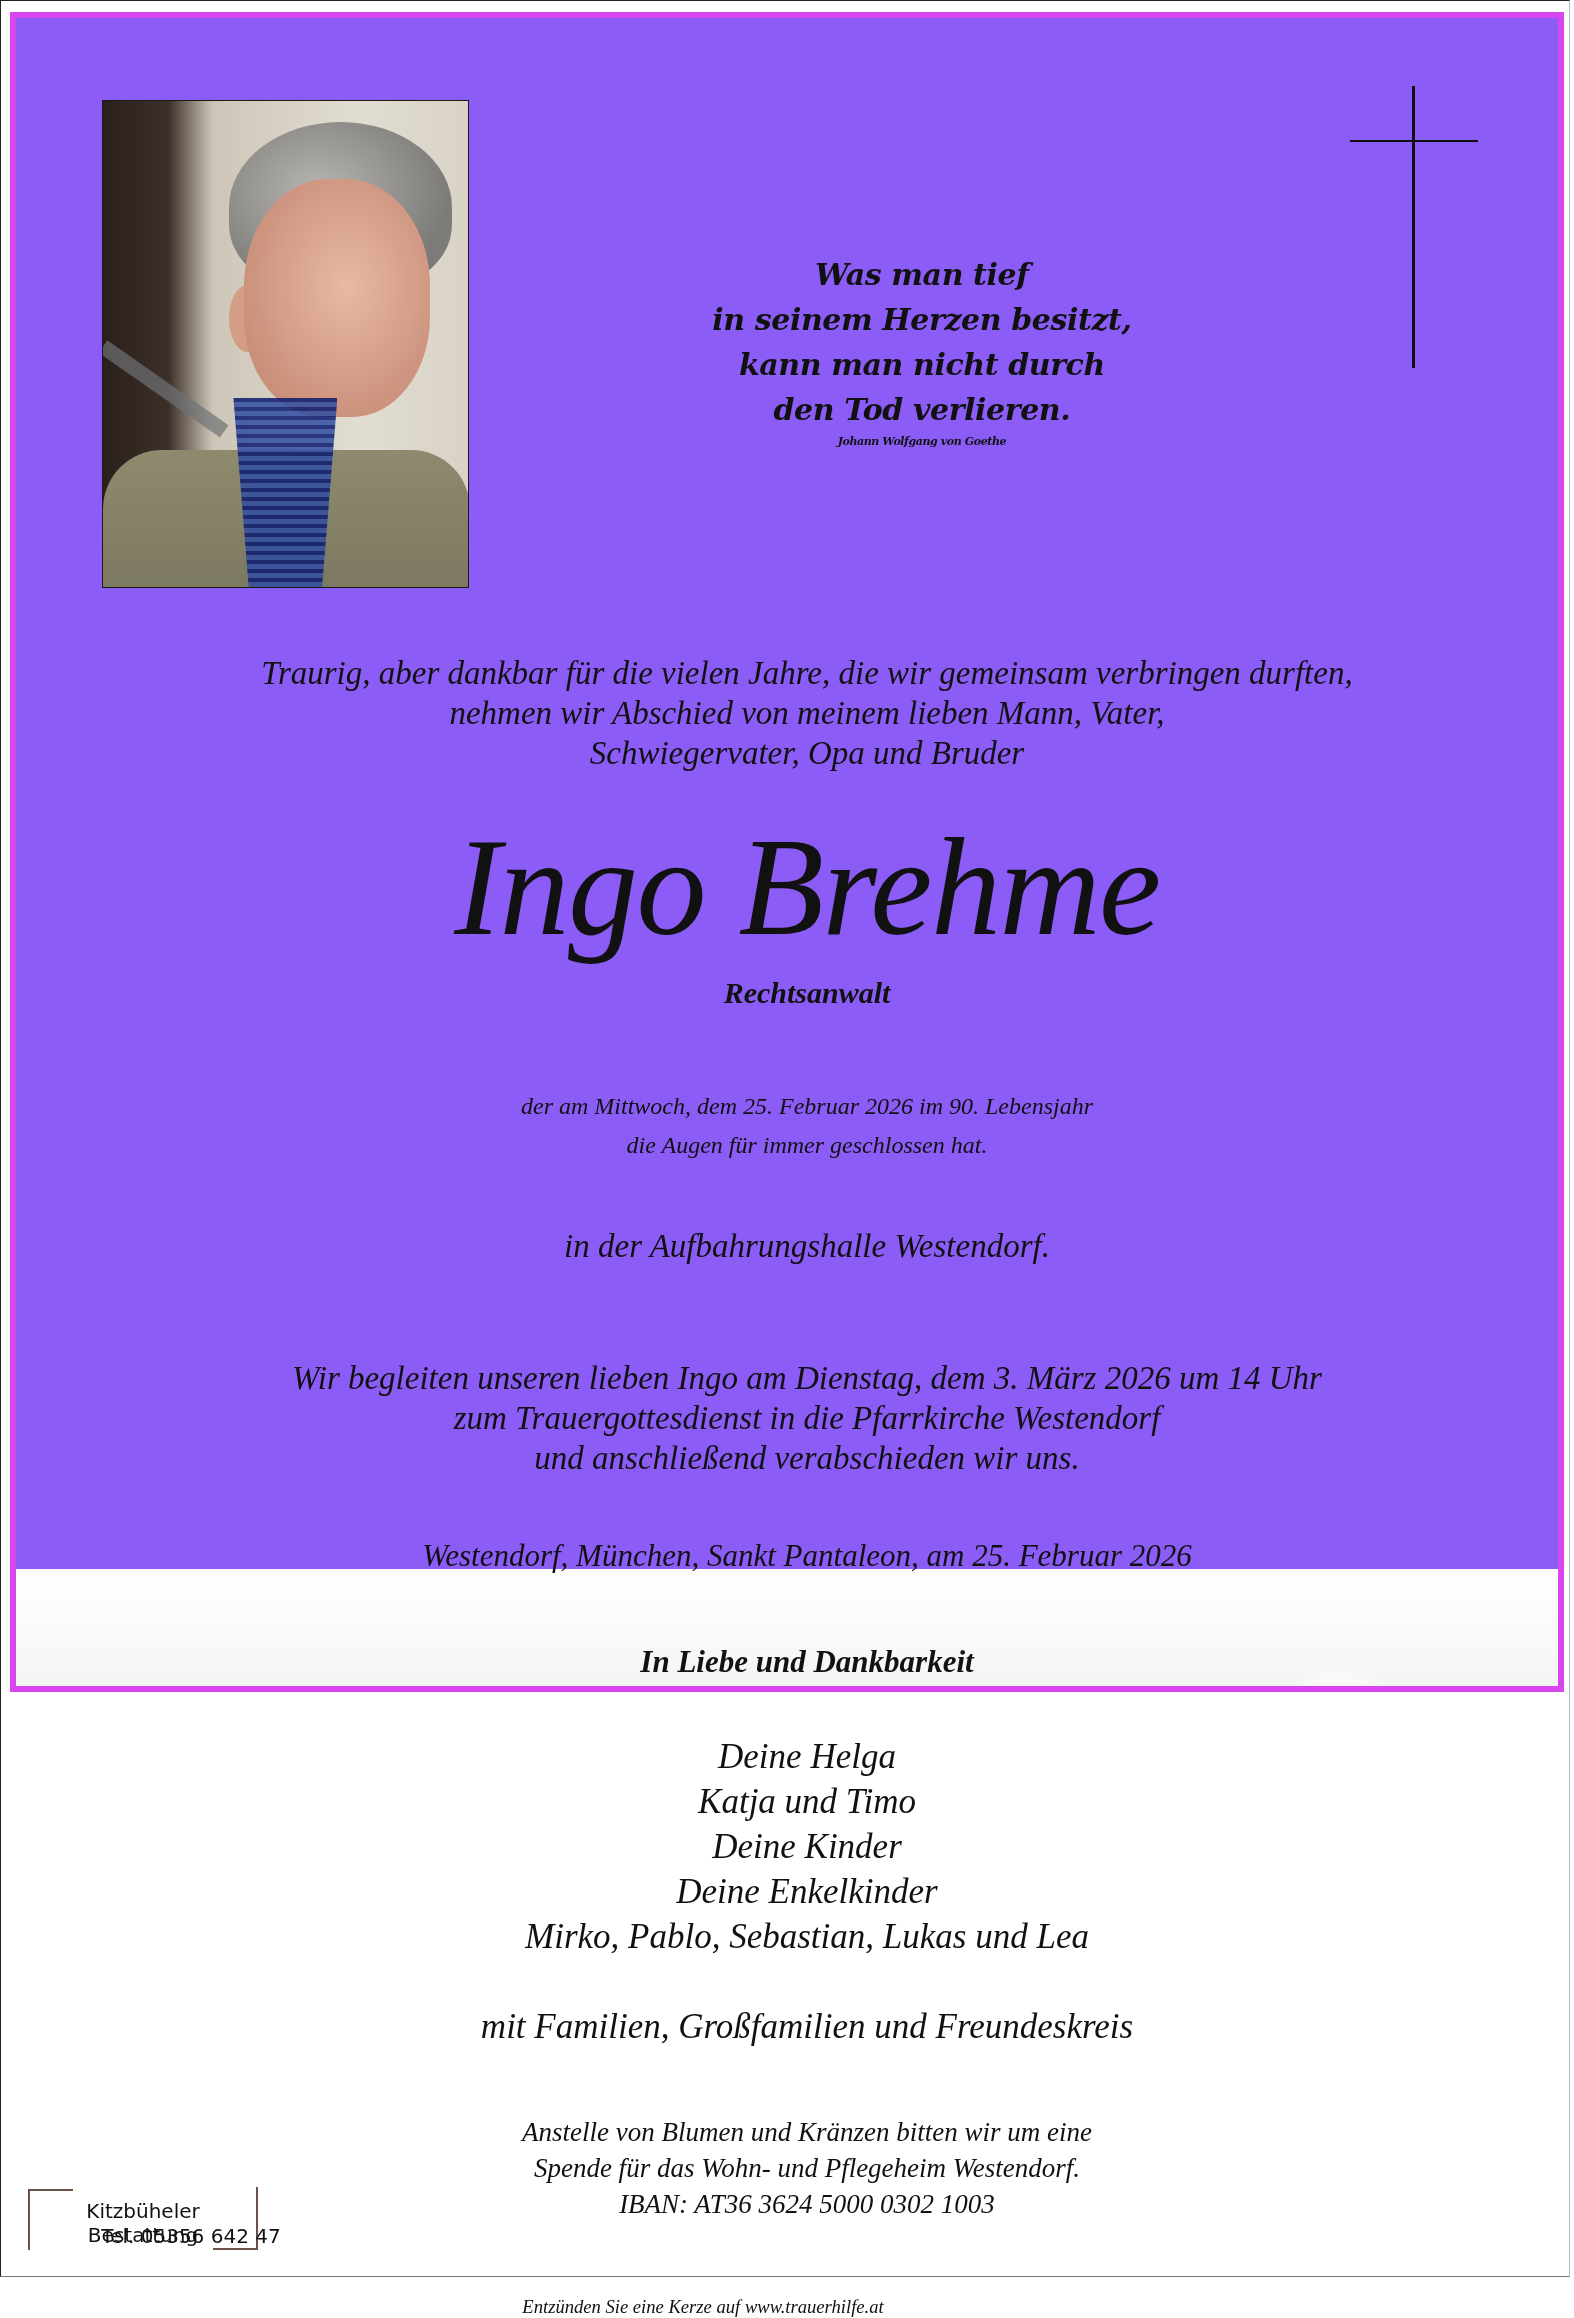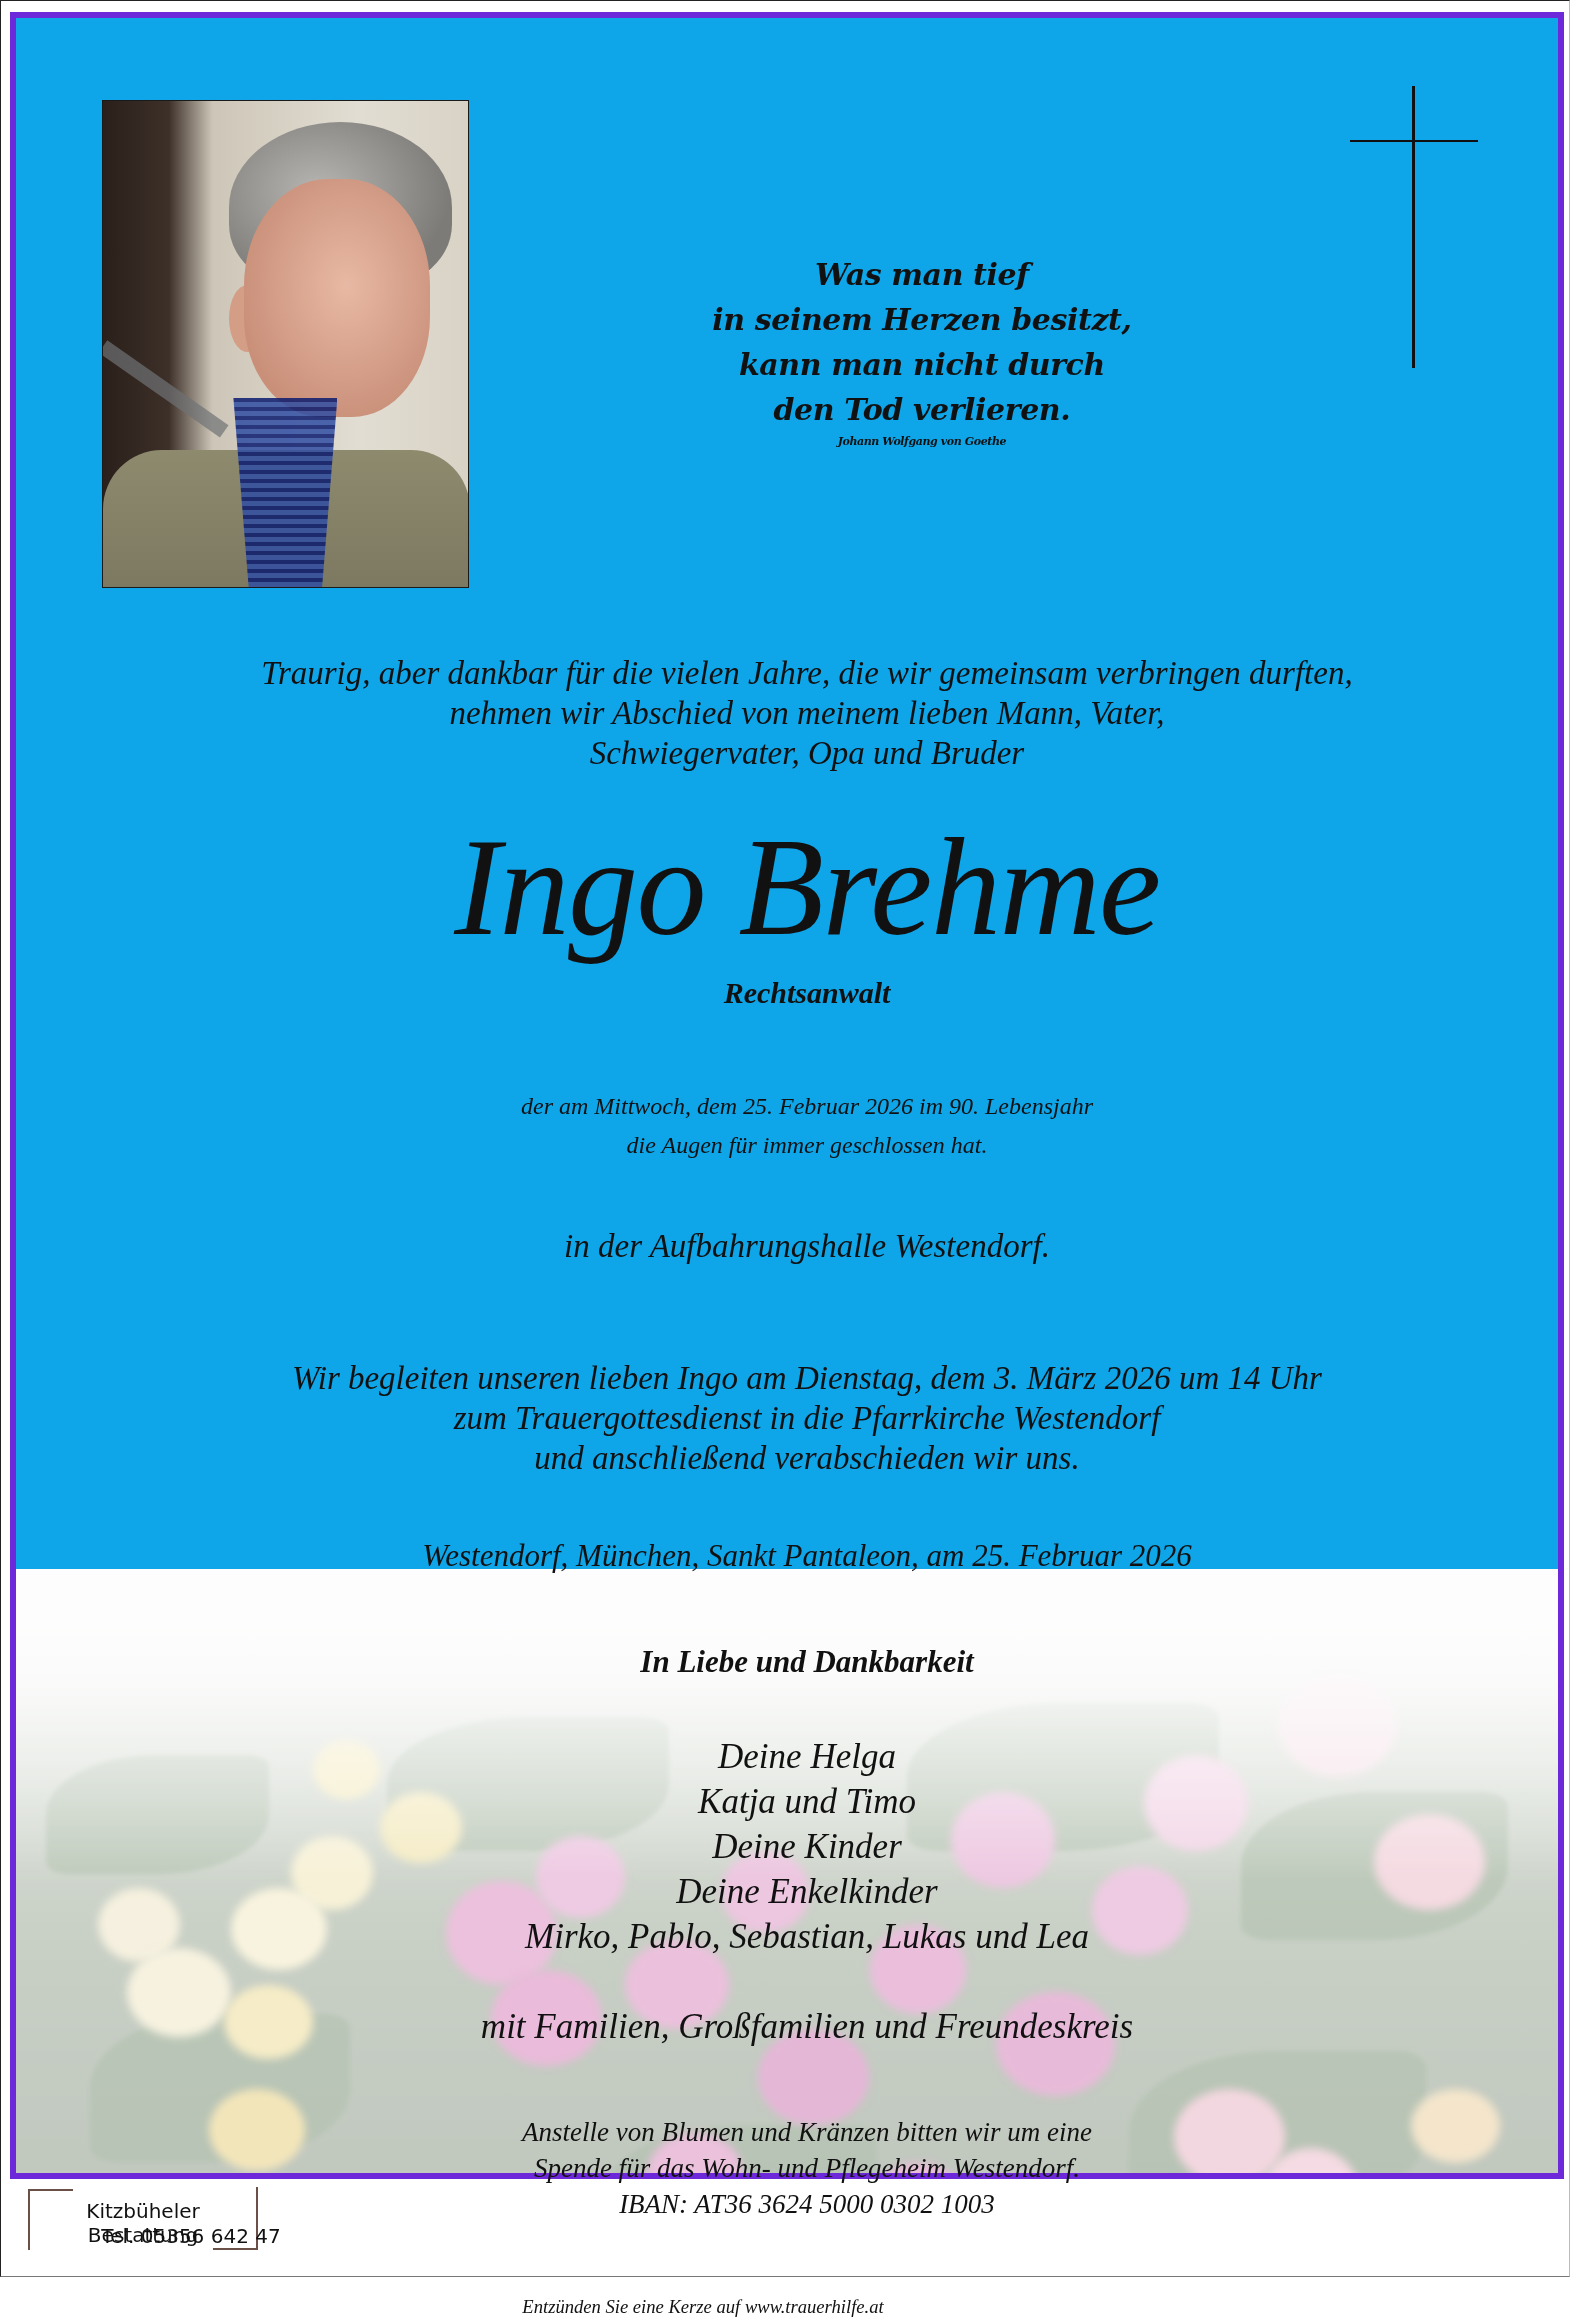--- a/index.html
+++ b/index.html
@@ -1,21 +1,21 @@
 <!DOCTYPE html>
 <html style="font-size:12px"><head>
 <meta charset="utf-8">
 <style>
   html, body { margin:0; padding:0; background:#ffffff; }
   body { width:1574px; height:2319px; position:relative; overflow:hidden;
          font-family:"DejaVu Serif", serif; color:#111; }
   .outer { position:absolute; left:0; top:0; width:1570px; height:2277px;
            border-left:1.5px solid #222; border-top:1.5px solid #222; border-bottom:1.5px solid #777; border-right:0.7px solid #bbb; box-sizing:border-box; }
-  .frame { position:absolute; left:10.4px; top:12px; width:1554px; height:2167px;
-           border:6px solid #6d28d9; box-sizing:border-box; background:#0ea5e9; overflow:hidden; }
+  .frame { position:absolute; left:10.4px; top:12px; width:1554px; height:1680px;
+           border:6px solid #d946ef; box-sizing:border-box; background:#8b5cf6; overflow:hidden; }
   
   .flowers { position:absolute; left:0; right:0; top:1551px; bottom:0; overflow:hidden;
              background:linear-gradient(180deg,#fdfdfd 0%,#eef0ec 8%,#cfd6cb 30%,#b4beb0 60%,#a9b3a6 100%); }
   .flowers .blob { position:absolute; border-radius:50%; filter:blur(4.5px); }
   .flowers .leaf { position:absolute; border-radius:50% 10%; filter:blur(2.2px); background:#93a98f; opacity:.55; }
   .flowers .fade { position:absolute; left:0; right:0; top:0; height:312px;
                    background:linear-gradient(180deg,#fdfdfd 0%,rgba(253,253,253,.85) 35%,rgba(253,253,253,.35) 75%,rgba(253,253,253,0) 100%); }
   .flowers .veil { position:absolute; inset:0; background:rgba(255,255,255,.28); }
 
   

